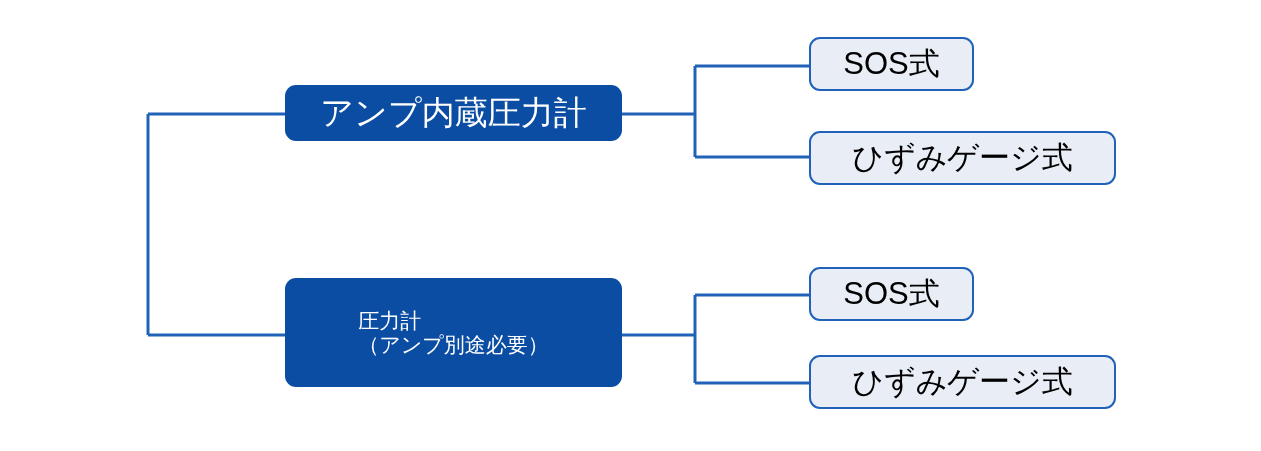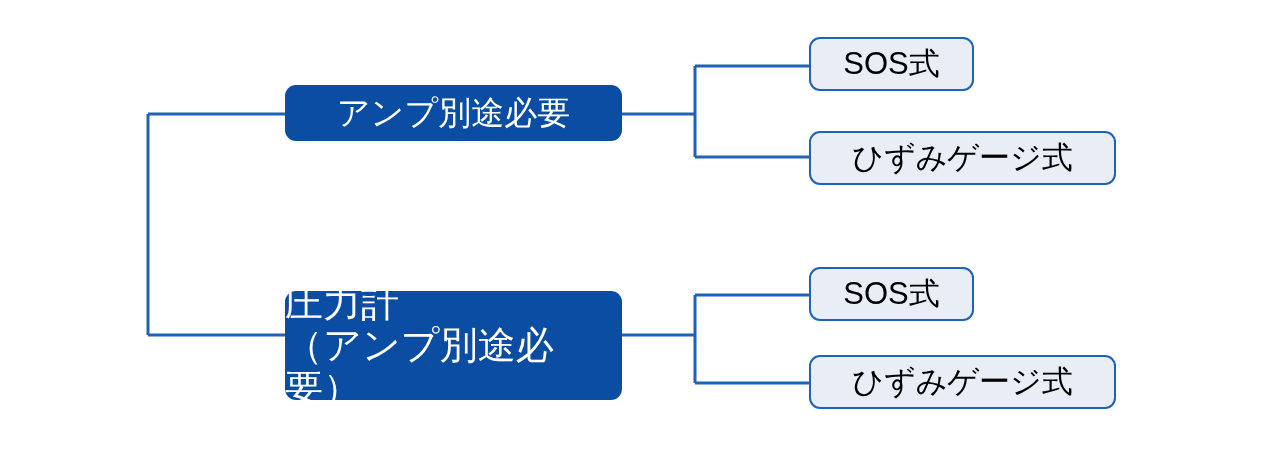--- a/index.html
+++ b/index.html
@@ -49,23 +49,23 @@
     border-radius: 11px;
   }
 
   
   #node-amp-builtin {
     left: 285px;  top: 85px;
     width: 337px; height: 56px;
     font-size: 33px;
   }
   #node-pressure-gauge {
-    left: 285px;  top: 291px;
+    left: 285px;  top: 278px;
     width: 337px; height: 109px;
-    font-size: 38px;
+    font-size: 21px;
   }
 
   
   #node-sos-top {
     left: 809px;  top: 37px;
     width: 165px; height: 54px;
     font-size: 31px;
   }
   #node-strain-top {
     left: 809px;  top: 131px;
@@ -100,21 +100,21 @@
       <path d="M 695 66 L 809 66"></path>
       <path d="M 695 157 L 809 157"></path>
 
       <path d="M 622 335 L 695 335"></path>
       <path d="M 695 295 L 695 383"></path>
       <path d="M 695 295 L 809 295"></path>
       <path d="M 695 383 L 809 383"></path>
     </g>
   </svg>
 
-  <div class="node node-primary" id="node-amp-builtin">アンプ別途必要</div>
+  <div class="node node-primary" id="node-amp-builtin">アンプ内蔵圧力計</div>
 
   <div class="node node-primary" id="node-pressure-gauge">圧力計
 （アンプ別途必要）</div>
 
   <div class="node node-leaf" id="node-sos-top">SOS式</div>
 
   <div class="node node-leaf" id="node-strain-top">ひずみゲージ式</div>
 
   <div class="node node-leaf" id="node-sos-bottom">SOS式</div>
 

